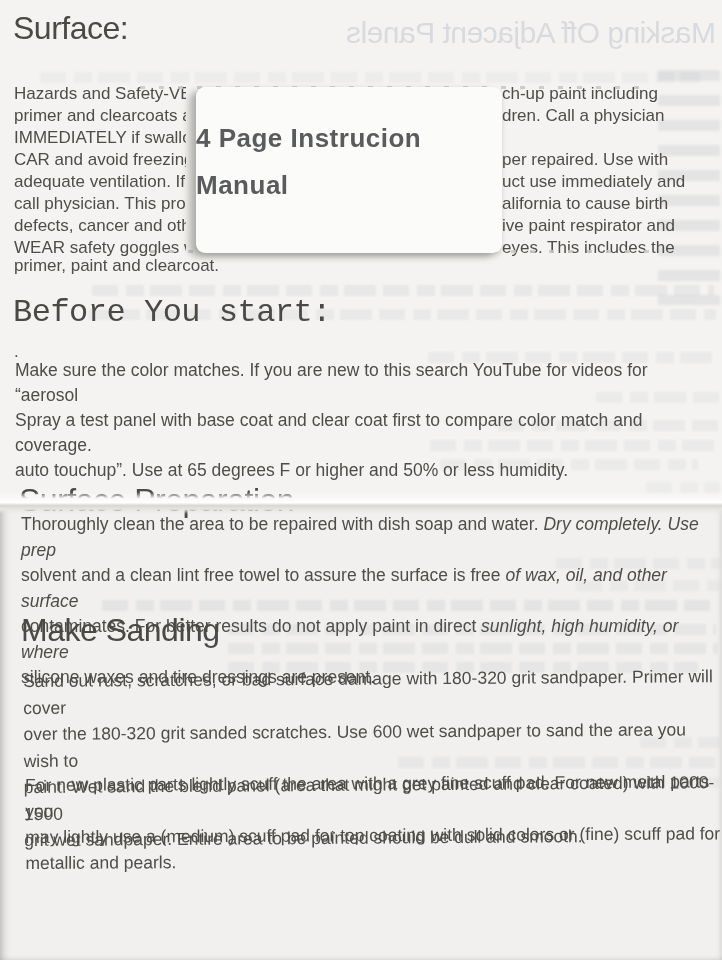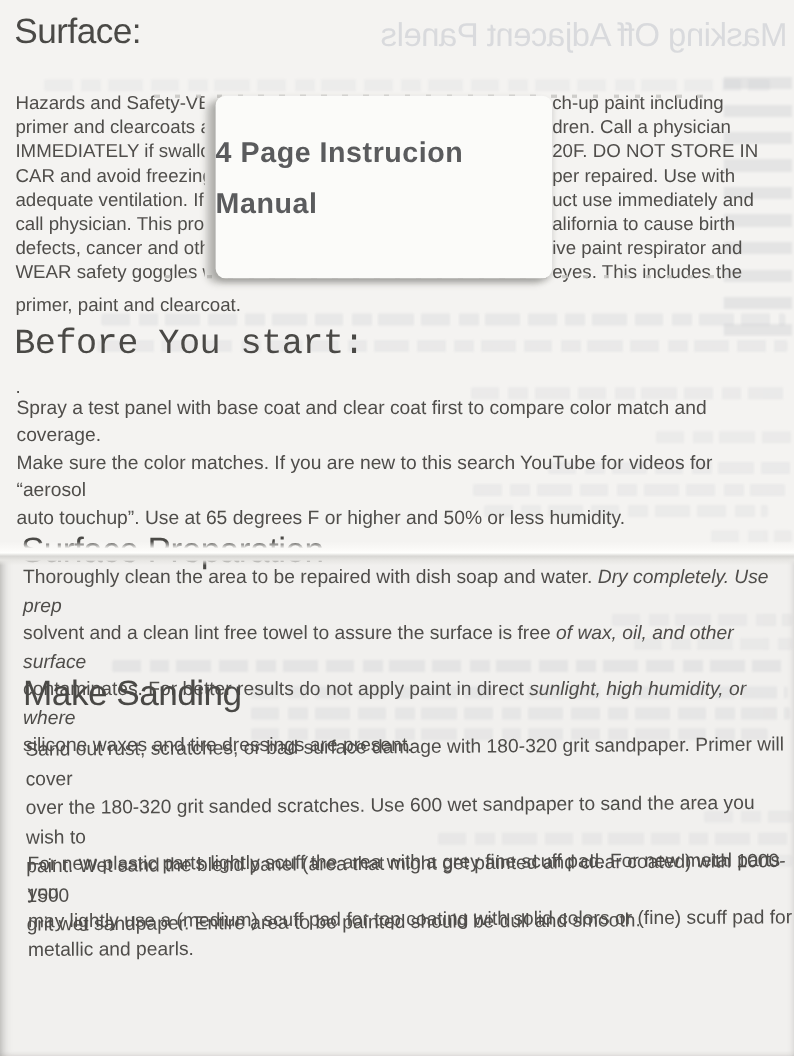--- a/index.html
+++ b/index.html
@@ -16,21 +16,21 @@
   .upper-sheet{position:absolute;left:0;top:0;width:722px;height:500px;background:#f4f3f1;}
   .sheet-edge{position:absolute;left:0;top:492px;width:722px;height:22px;
     background:linear-gradient(180deg,rgba(255,255,255,0) 0%,#faf9f7 30%,#fffffd 48%,#d8d7d4 62%,#e7e6e3 78%,rgba(238,237,235,0) 100%);}
   h1.hd{position:absolute;margin:0;font-weight:400;font-size:32px;letter-spacing:-.5px;color:#4a4946;}
   .body-txt{font-size:17.5px;line-height:25px;color:#4f4d4a;}
   
   .warn-rows{position:absolute;left:14px;top:84px;width:700px;}
   .wrow{display:flex;height:22px;font-size:17px;color:#4f4d4a;white-space:nowrap;}
   .wrow .lfrag{width:172px;overflow:hidden;flex:none;}
   .wrow .gap{width:316px;flex:none;}
-  .warn-last{position:absolute;left:14px;top:268px;font-size:17px;color:#4f4d4a;}
+  .warn-last{position:absolute;left:14px;top:256px;font-size:17px;color:#4f4d4a;}
   
   .perf{position:absolute;height:3px;z-index:1;opacity:.85;
     background:repeating-linear-gradient(90deg,#c7c6c3 0 5px,rgba(0,0,0,0) 5px 19px);}
   .sticker{
     position:absolute;left:196px;top:87px;width:306px;height:166px;z-index:2;
     background:#fbfbf9;border-radius:9px;
     box-shadow:-7px 4px 7px rgba(88,86,82,.38),0 3px 5px rgba(88,86,82,.22);
     display:flex;flex-direction:column;
     font-family:"Liberation Sans",sans-serif;font-weight:bold;color:#5a5b5d;
   }
@@ -87,21 +87,20 @@
         <span>ch-up paint including</span>
       </div>
     <div class="wrow">
         <span class="lfrag">primer and clearcoats are</span>
         <span class="gap"></span>
         <span>dren. Call a physician</span>
       </div>
     <div class="wrow">
         <span class="lfrag">IMMEDIATELY if swallowe</span>
         <span class="gap"></span>
-        <span>20F. DO NOT STORE IN</span>
       </div>
     <div class="wrow">
         <span class="lfrag">CAR and avoid freezing.</span>
         <span class="gap"></span>
         <span>per repaired. Use with</span>
       </div>
     <div class="wrow">
         <span class="lfrag">adequate ventilation. If</span>
         <span class="gap"></span>
         <span>uct use immediately and</span>
@@ -127,22 +126,22 @@
   <div class="perf" style="left:140px;top:86px;width:508px;"></div>
   <div class="perf" style="left:150px;top:250px;width:500px;"></div>
   <div class="sticker">
     <div class="s1">4 Page Instrucion</div>
     <div class="s2">Manual</div>
   </div>
 
   <h1 class="hd" style="left:13px;top:294px;font-family:Liberation Mono, monospace;">Before You start:</h1>
   <div class="stray">.</div>
   <div class="para body-txt" style="left:15px;top:358px;width:690px;">
+    <div>Make sure the color matches.  If you are new to this search YouTube for videos for “aerosol</div>
     <div>Spray a test panel with base coat and clear coat first to compare color match and coverage.</div>
-    <div>Make sure the color matches.  If you are new to this search YouTube for videos for “aerosol</div>
     <div>auto touchup”.  Use at 65 degrees F or higher and 50% or less humidity.</div>
   </div>
 
   <h1 class="hd" style="left:19px;top:441px;margin-top:41px;">Surface Preparation</h1>
   <div class="para body-txt" style="left:21px;top:512px;width:695px;line-height:25.5px;">
     <div><span>Thoroughly clean the area to be repaired with dish soap and water.  </span><span class="it">Dry completely. Use prep</span></div>
     <div><span>solvent and a clean lint free towel to assure the surface is free </span><span class="it">of wax, oil, and other surface</span></div>
     <div><span>contaminates. For better results do not apply paint in direct </span><span class="it">sunlight, high humidity, or where</span></div>
     <div><span>silicone waxes and tire dressings are present.</span></div>
   </div>

